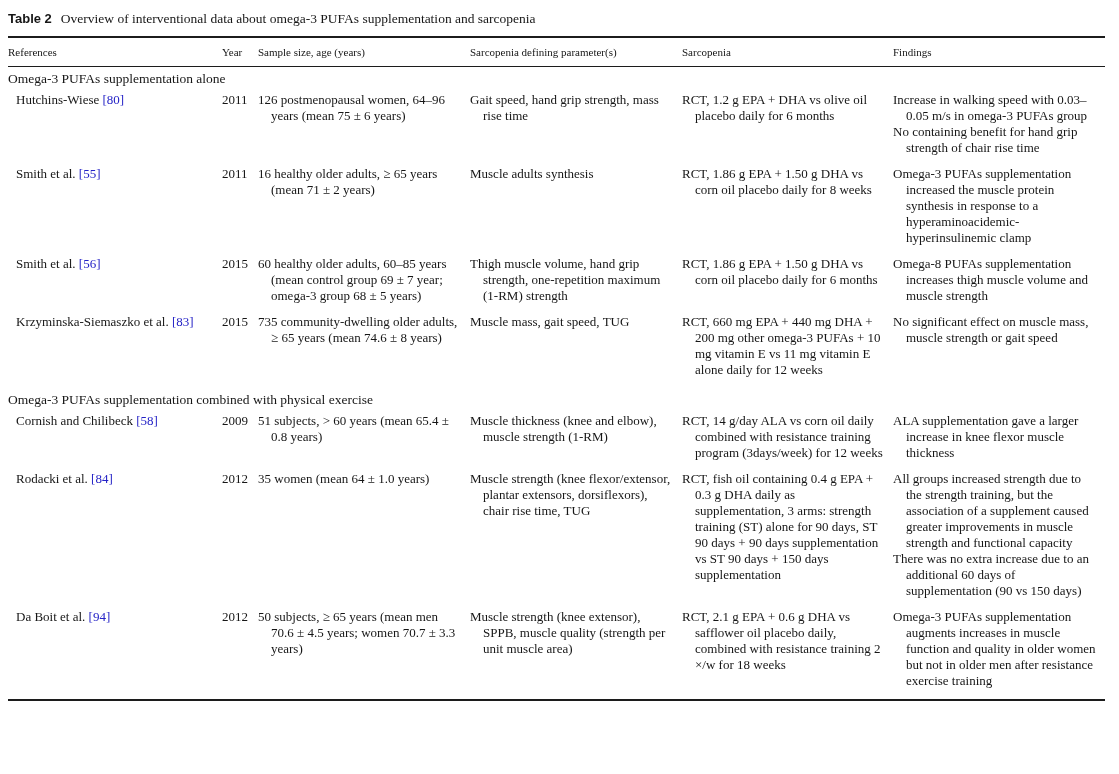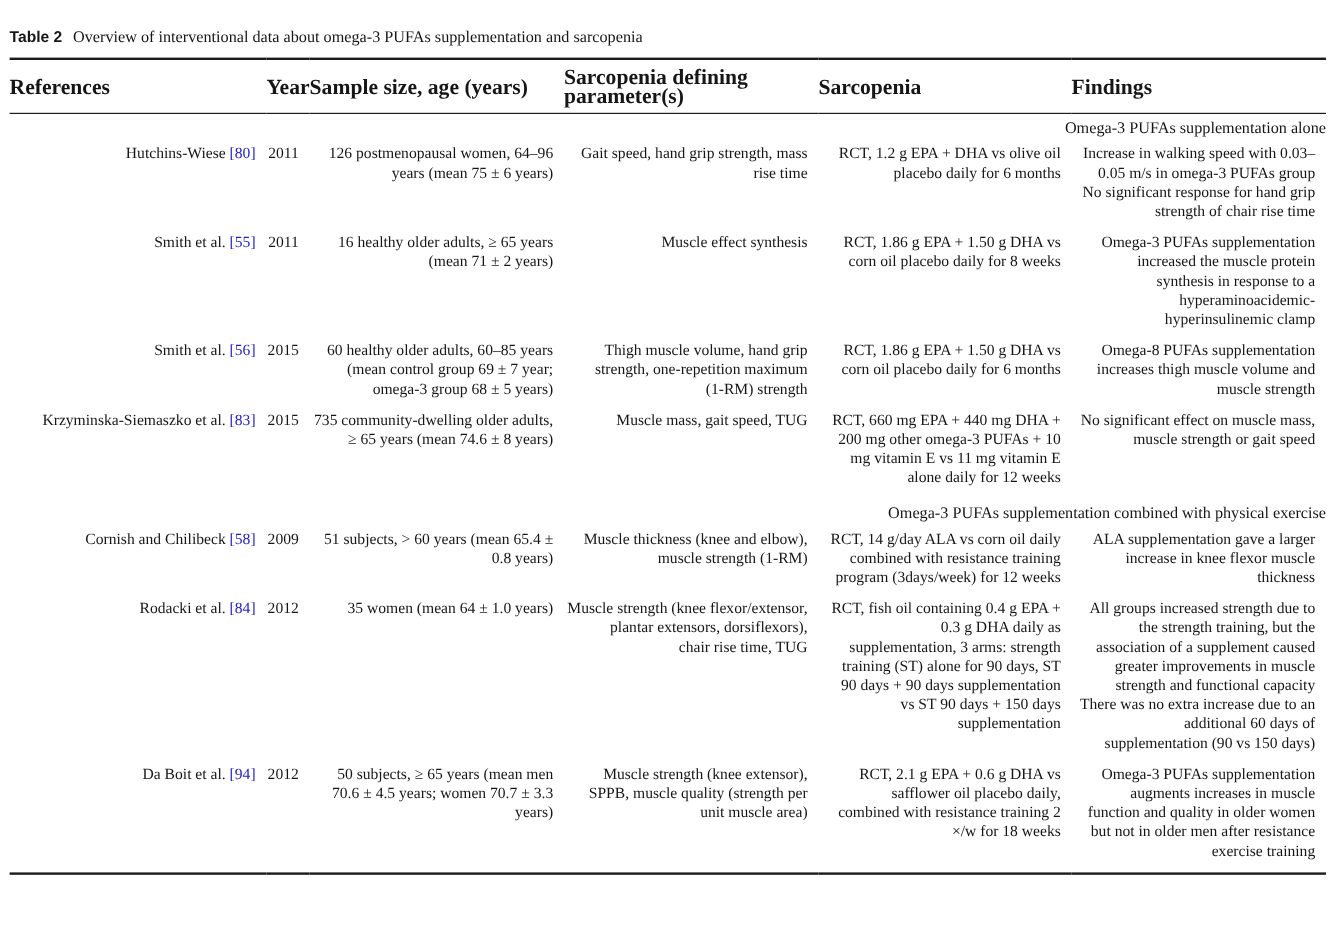--- a/index.html
+++ b/index.html
@@ -3,43 +3,42 @@
 <meta charset="utf-8">
 <style>
   :root { --cite: #2422c6; --ink: #161616; }
   html, body { margin: 0; padding: 0; background: #ffffff; }
   body {
     width: 1119px; height: 774px; overflow: hidden;
     font-family: "Liberation Serif", serif;
     color: var(--ink);
     -webkit-font-smoothing: antialiased;
   }
-  .page { padding: 20px 14px 0 8px; }
+  .page { padding: 8px 14px 0 8px; }
   .caption { font-size: 13.5px; margin: 2px 0 9px 0; line-height: 17px; }
   .cap-label {
     font-family: "Liberation Sans", sans-serif;
     font-weight: 700; font-size: 13px; margin-right: 9px;
   }
   table.paper-table {
     border-collapse: collapse; table-layout: fixed;
     width: 1097px;
     border-top: 2px solid #1c1c1c;
     border-bottom: 2px solid #1c1c1c;
   }
   col.c1 { width: 214px; } col.c2 { width: 36px; } col.c3 { width: 212px; }
   col.c4 { width: 212px; } col.c5 { width: 211px; } col.c6 { width: 212px; }
   thead th {
-    font-weight: bold; text-align: left; font-size: 18px;
+    font-weight: normal; text-align: left; font-size: 11px;
     padding: 6px 8px 6px 0; line-height: 16px;
     border-bottom: 1.5px solid #1c1c1c;
   }
   td {
     vertical-align: top; font-size: 13px; line-height: 16px;
     padding: 0 9px 10px 0;
-    text-align: right;
   }
   td.section-cell {
     font-size: 13.5px; padding: 4px 0 5px 0;
   }
   .study-row td.c-ref { padding-left: 8px; }
   .hang { margin: 0; padding-left: 13px; text-indent: -13px; }
   .cite { color: var(--cite); text-decoration: none; cursor: pointer; }
 </style>
 </head>
 <body>
@@ -82,34 +81,34 @@
             <p class="hang">126 postmenopausal women, 64–96 years (mean 75 ± 6 years)</p>
           </td>
     <td class="c-param">
             <p class="hang">Gait speed, hand grip strength, mass rise time</p>
           </td>
     <td class="c-method">
             <p class="hang">RCT, 1.2 g EPA + DHA vs olive oil placebo daily for 6 months</p>
           </td>
     <td class="c-find">
             <p class="hang">Increase in walking speed with 0.03–0.05 m/s in omega-3 PUFAs group</p>
-            <p class="hang">No significant response for hand grip strength of chair rise time</p>
+            <p class="hang">No containing benefit for hand grip strength of chair rise time</p>
           </td>
   </tr>
 
   <tr class="study-row">
     <td class="c-ref">
       <p class="hang"><span class="ref-name">Smith et al.</span> <a class="cite">[55]</a></p>
     </td>
     <td class="c-year">2011</td>
     <td class="c-sample">
             <p class="hang">16 healthy older adults, ≥ 65 years (mean 71 ± 2 years)</p>
           </td>
     <td class="c-param">
-            <p class="hang">Muscle effect synthesis</p>
+            <p class="hang">Muscle adults synthesis</p>
           </td>
     <td class="c-method">
             <p class="hang">RCT, 1.86 g EPA + 1.50 g DHA vs corn oil placebo daily for 8 weeks</p>
           </td>
     <td class="c-find">
             <p class="hang">Omega-3 PUFAs supplementation increased the muscle protein synthesis in response to a hyperaminoacidemic-hyperinsulinemic clamp</p>
           </td>
   </tr>
 
   <tr class="study-row">

